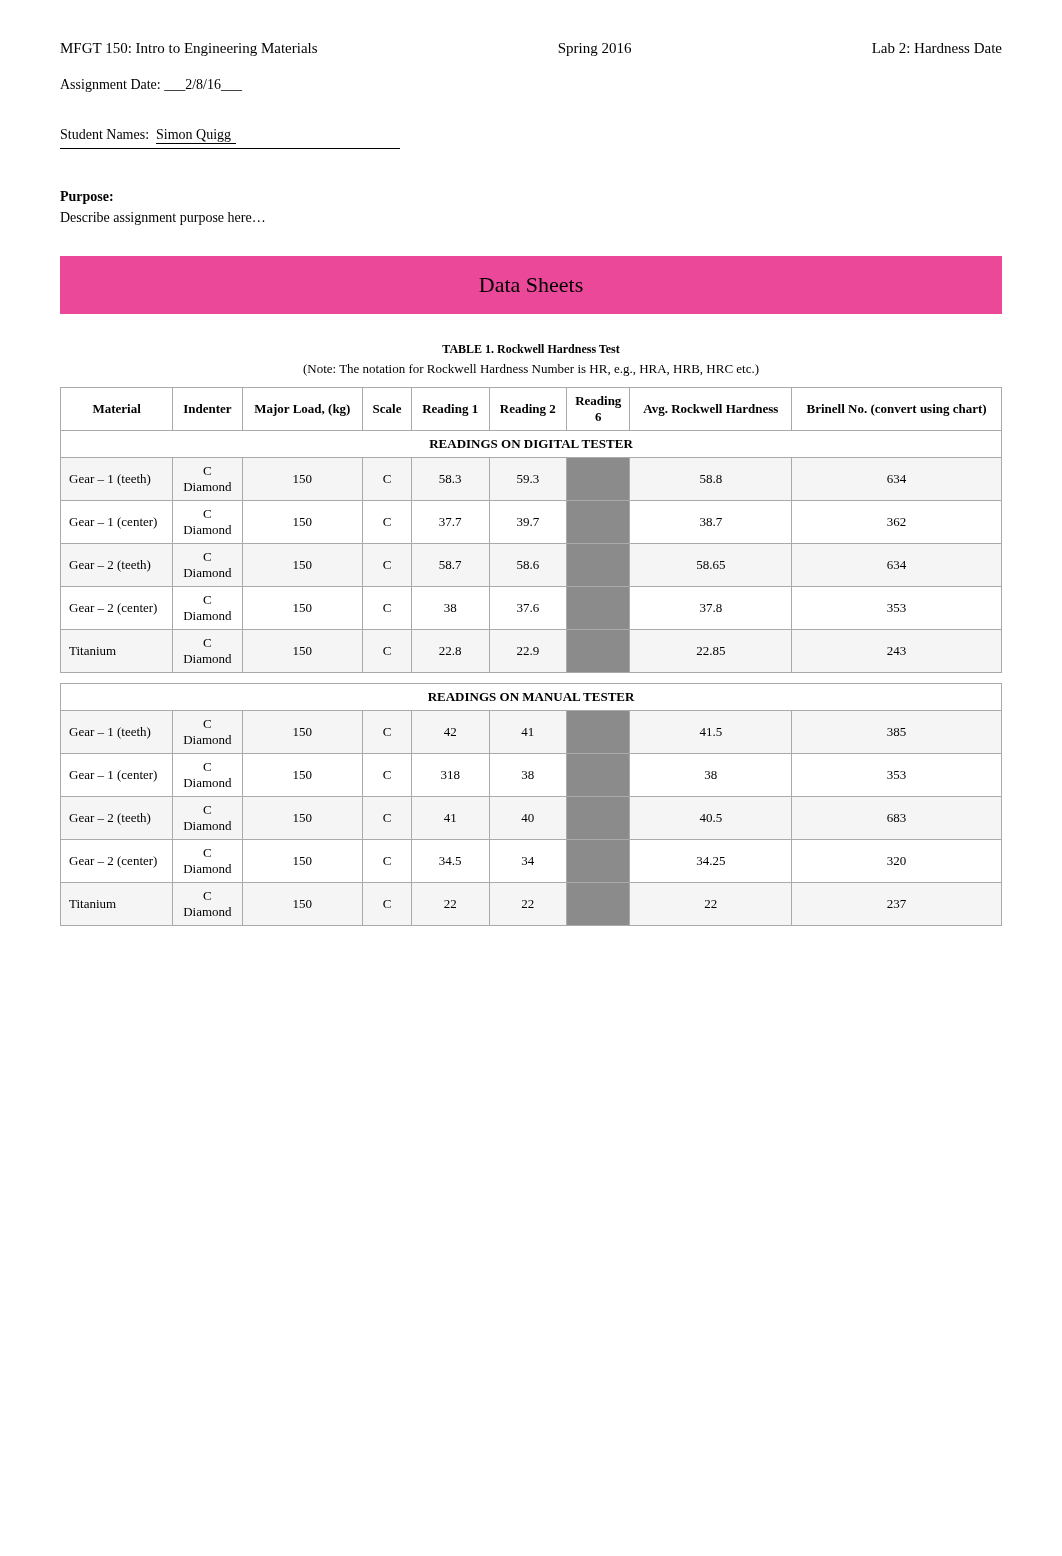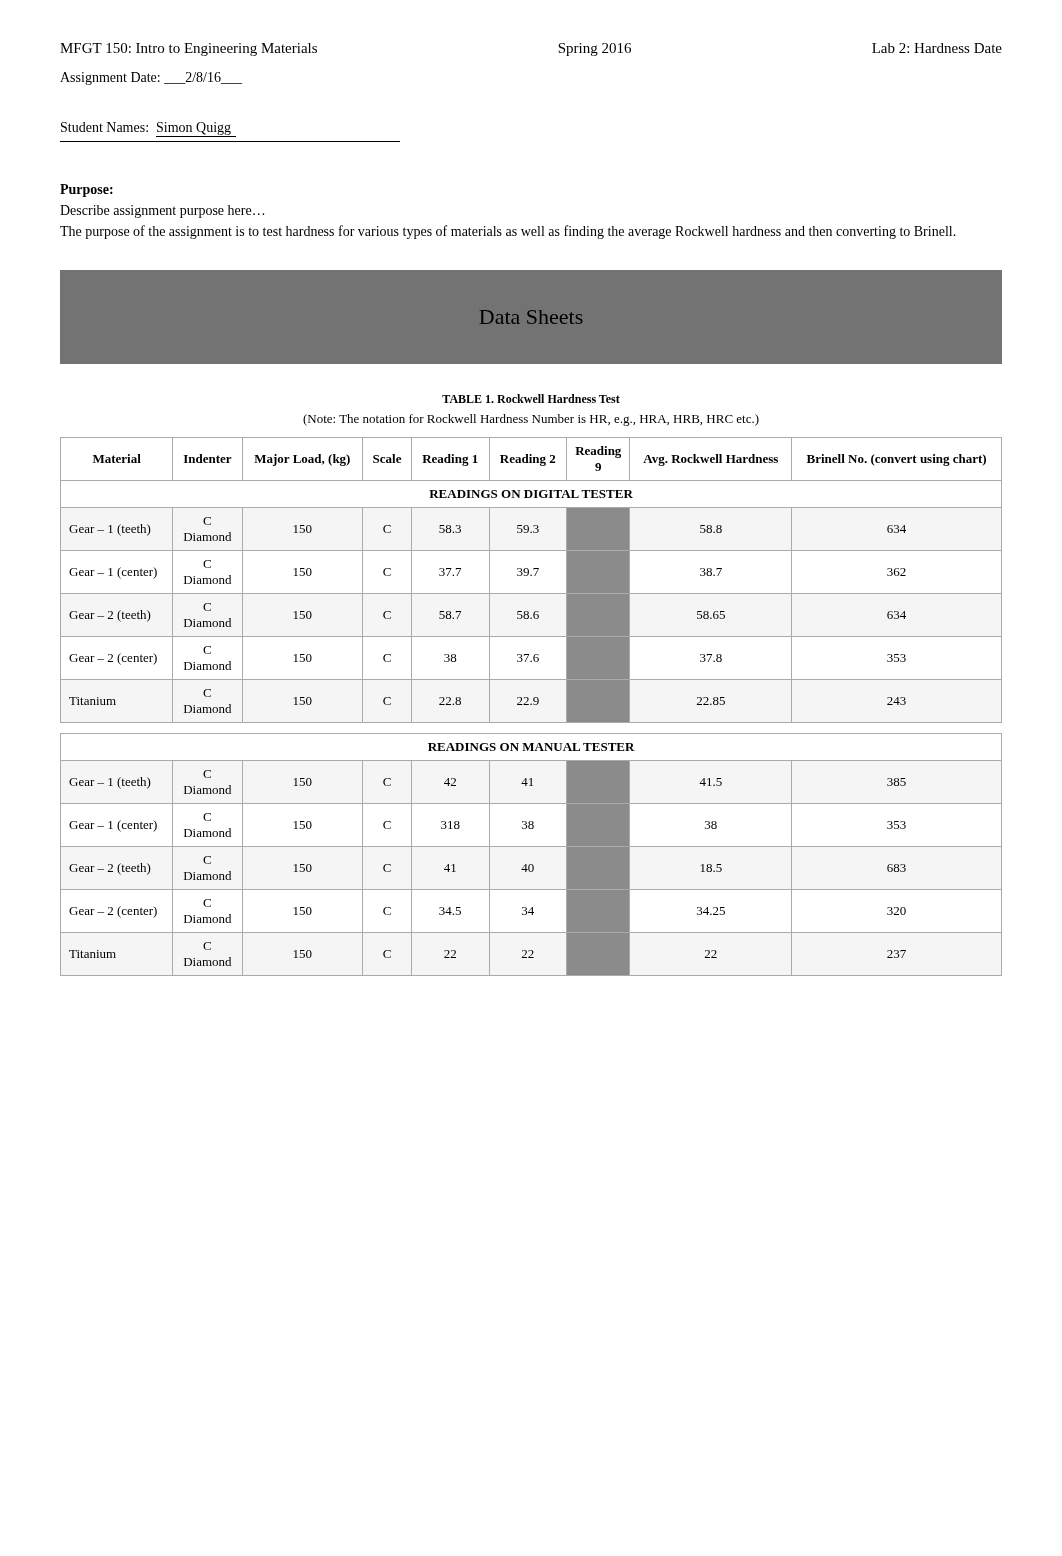--- a/index.html
+++ b/index.html
@@ -9,44 +9,44 @@
       background: #fff;
       color: #000;
       width: 1062px;
       min-height: 1556px;
       padding: 40px 60px;
     }
     .header-row {
       display: flex;
       justify-content: space-between;
       align-items: flex-start;
-      margin-bottom: 13px;
+      margin-bottom: 20px;
     }
     .header-left { font-size: 15px; }
     .header-center { font-size: 15px; text-align: center; }
     .header-right { font-size: 15px; text-align: right; }
     .assignment-section { margin-bottom: 8px; }
     .assignment-section p { font-size: 14px; margin-bottom: 4px; }
     .underline-field {
       display: inline-block;
       border-bottom: 1px solid #000;
       min-width: 80px;
       margin-top: 26px;
     }
     .student-line {
       border-bottom: 1px solid #000;
       width: 340px;
       margin-top: 4px;
     }
     .purpose-section { margin-top: 37px; margin-bottom: 28px; }
     .purpose-section p { font-size: 14px; line-height: 1.5; }
     .data-sheets-banner {
-      background: #737373;
+      background: #ec4899;
       text-align: center;
-      padding: 34px;
+      padding: 16px;
       margin-bottom: 28px;
     }
     .data-sheets-banner h2 { font-size: 22px; font-weight: normal; font-family: "Times New Roman", serif; }
     .table-section { margin-bottom: 32px; }
     .table-title { text-align: center; font-size: 12px; font-weight: bold; margin-bottom: 4px; }
     .table-subtitle { text-align: center; font-size: 13px; margin-bottom: 10px; }
     table.rockwell {
       width: 100%;
       border-collapse: collapse;
       font-size: 13px;
@@ -98,41 +98,40 @@
   <p>
     <span>Student Names:</span>
     &nbsp;<span class="underline-field">Simon Quigg</span>
   </p>
   <div class="student-line"></div>
 </div>
 
 <div class="purpose-section">
   <p><strong>Purpose:</strong></p>
   <p>Describe assignment purpose here…</p>
-  <p>The purpose of the assignment is to test hardness for various types of materials as well as finding the average Rockwell hardness and then converting to Brinell.</p>
 </div>
 
 <div class="data-sheets-banner">
   <h2>Data Sheets</h2>
 </div>
 
 <div class="table-section">
   <div class="table-title">TABLE 1. Rockwell Hardness Test</div>
   <div class="table-subtitle">(Note: The notation for Rockwell Hardness Number is HR, e.g., HRA, HRB, HRC etc.)</div>
 
   <table class="rockwell">
     <thead>
       <tr>
         <th>Material</th>
         <th>Indenter</th>
         <th>Major Load, (kg)</th>
         <th>Scale</th>
         <th>Reading 1</th>
         <th>Reading 2</th>
-        <th>Reading 9</th>
+        <th>Reading 6</th>
         <th>Avg. Rockwell Hardness</th>
         <th>Brinell No. (convert using chart)</th>
       </tr>
     </thead>
     <tbody id="table-body">
     <tr class="section-header">
           <td colspan="9">READINGS ON DIGITAL TESTER</td>
         </tr>
         <tr class="odd-row">
           <td class="material-cell">Gear – 1 (teeth)</td>
@@ -218,21 +217,21 @@
           <td>353</td>
         </tr>
         <tr class="odd-row">
           <td class="material-cell">Gear – 2 (teeth)</td>
           <td>C<br>Diamond</td>
           <td>150</td>
           <td>C</td>
           <td>41</td>
           <td>40</td>
           <td class="reading3-cell"></td>
-          <td>18.5</td>
+          <td>40.5</td>
           <td>683</td>
         </tr>
         <tr class="even-row">
           <td class="material-cell">Gear – 2 (center)</td>
           <td>C<br>Diamond</td>
           <td>150</td>
           <td>C</td>
           <td>34.5</td>
           <td>34</td>
           <td class="reading3-cell"></td>

